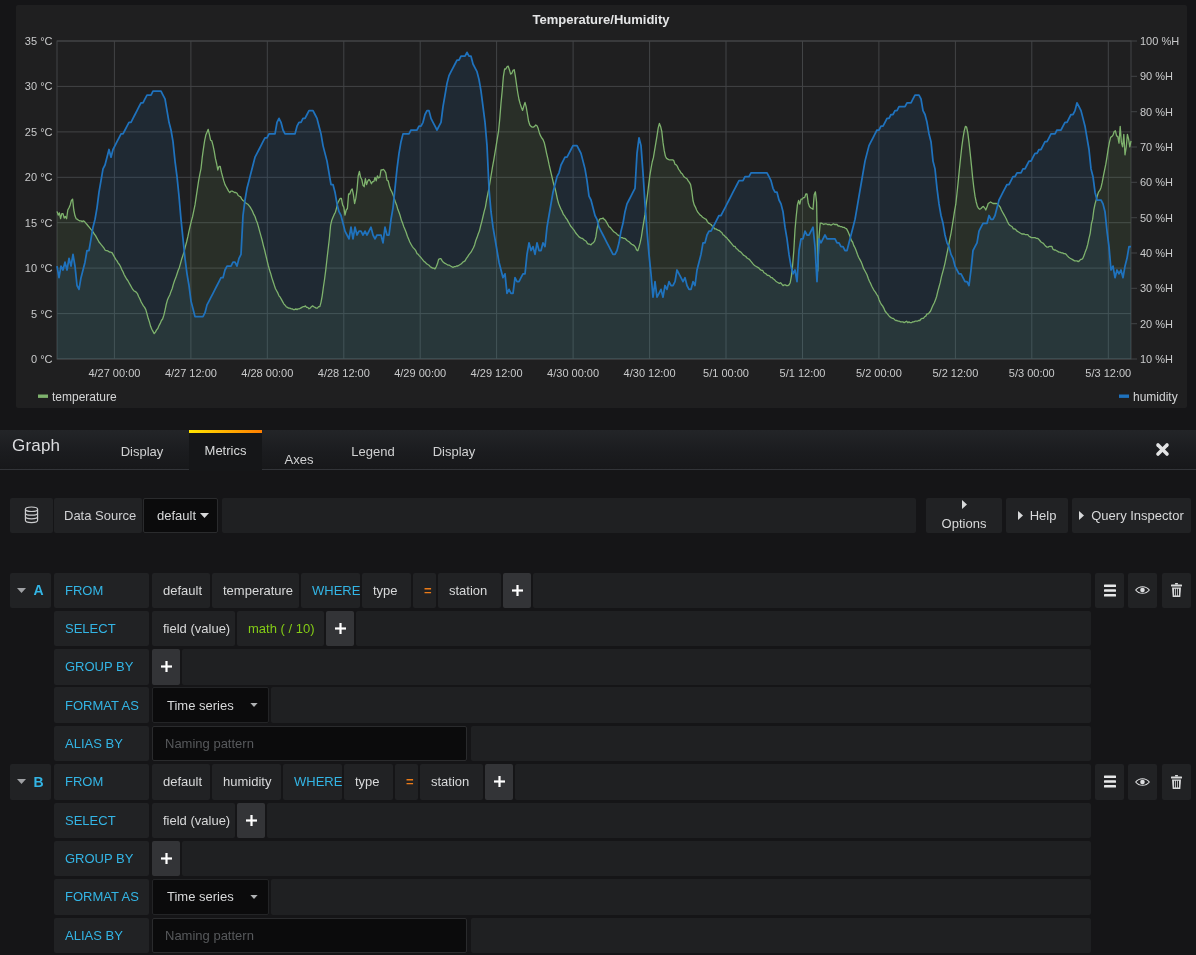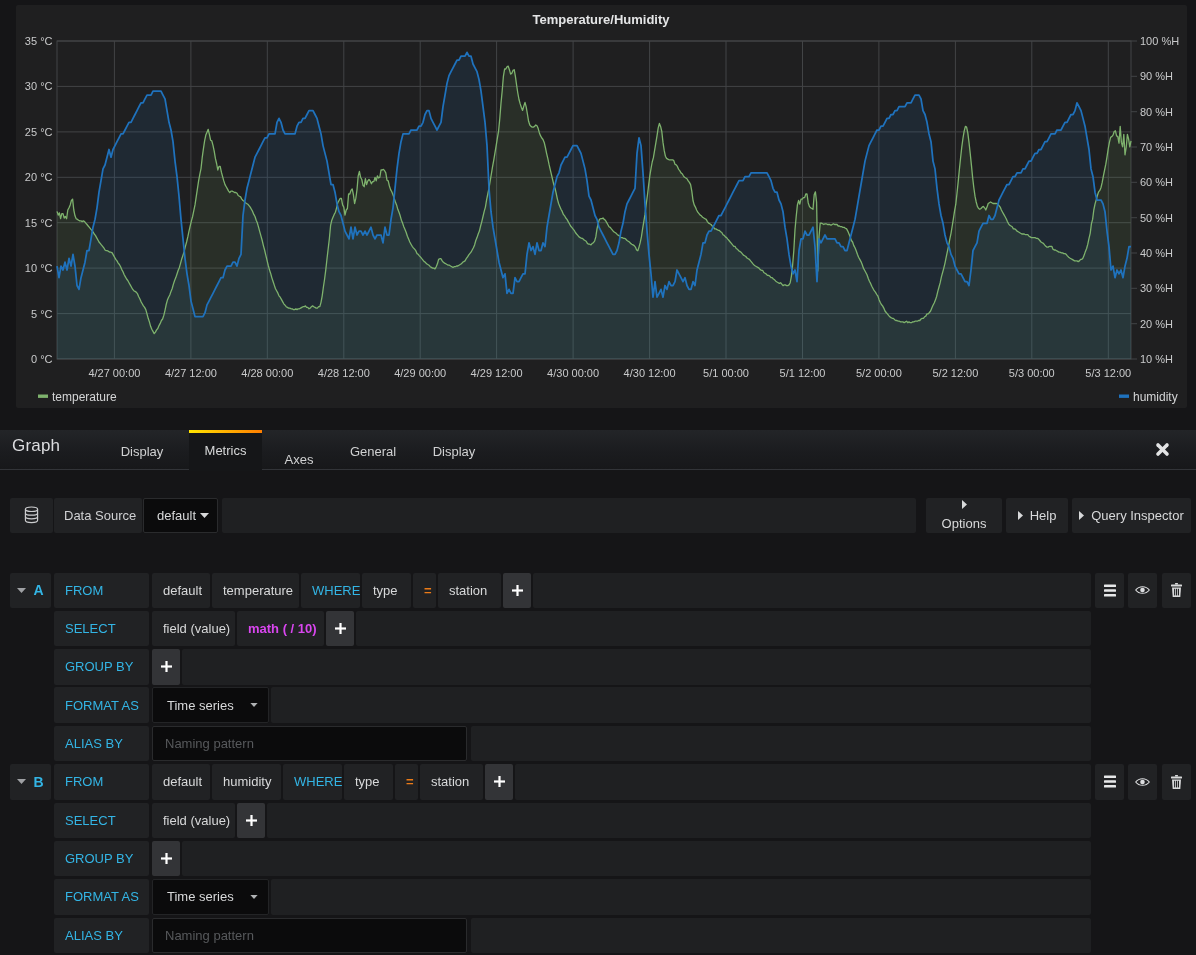--- a/index.html
+++ b/index.html
@@ -101,21 +101,21 @@
 <text x="52" y="400.5">temperature</text>
 <rect x="1119" y="394.5" width="10" height="3.4" fill="#1f72bd"></rect>
 <text x="1133" y="400.5">humidity</text>
 </g>
 </svg>
 <div id="tabbar">
 <div id="activetab"><div class="grad"></div><span>Metrics</span></div>
 <span id="ptitle">Graph</span>
 <span class="tab" style="left:72px;width:140px;">Display</span>
     <span class="tab" style="left:229px;width:140px;margin-top:8px;">Axes</span>
-    <span class="tab" style="left:303px;width:140px;">General</span>
+    <span class="tab" style="left:303px;width:140px;">Legend</span>
     <span class="tab" style="left:384px;width:140px;">Display</span>
 <div id="close"><svg width="15" height="15" viewBox="0 0 15 15">
         <g stroke="#e2e3e4" stroke-width="3.6" stroke-linecap="round">
           <line x1="3" y1="3" x2="12" y2="12"></line>
           <line x1="12" y1="3" x2="3" y2="12"></line>
         </g>
       </svg></div>
 </div>
 <div id="content">
 <div class="seg segc" style="left:10px;top:498px;width:43px;height:34.5px;background:#212224;">
@@ -189,21 +189,21 @@
         <rect x="5" y="0" width="3" height="1.6" rx="0.5" fill="#d8d9da"></rect>
         <rect x="1" y="1.6" width="11" height="1.8" rx="0.4" fill="#d8d9da"></rect>
         <path d="M2 4.4 h9 l-0.7 9.6 h-7.6 Z" fill="#d8d9da"></path>
         <rect x="4.1" y="5.8" width="1.1" height="6.6" fill="#202123"></rect>
         <rect x="6" y="5.8" width="1.1" height="6.6" fill="#202123"></rect>
         <rect x="7.9" y="5.8" width="1.1" height="6.6" fill="#202123"></rect>
       </svg>
     </div>
     <div class="seg lbl" style="left:54px;top:610.83px;width:94.5px;height:35.5px;background:#212224;color:#33b5e5;">SELECT</div>
     <div class="seg" style="left:152px;top:610.83px;width:83px;height:35.5px;background:#212224;color:#d8d9da;font-weight:normal;">field (value)</div>
-    <div class="seg" style="left:237px;top:610.83px;width:87px;height:35.5px;background:#212224;color:#d946ef;font-weight:bold;">math ( / 10)</div>
+    <div class="seg" style="left:237px;top:610.83px;width:87px;height:35.5px;background:#212224;color:#84cc16;font-weight:normal;">math ( / 10)</div>
     <div class="seg segc" style="left:326px;top:610.83px;width:28px;height:35.5px;background:#333437;">
       <svg width="11" height="11" viewBox="0 0 11 11">
         <rect x="4.4" y="0" width="2.2" height="11" fill="#ffffff"></rect>
         <rect x="0" y="4.4" width="11" height="2.2" fill="#ffffff"></rect>
       </svg>
     </div>
     <div class="seg" style="left:356px;top:610.83px;width:735px;height:35.5px;background:#1f2022;"></div>
     <div class="seg lbl" style="left:54px;top:649.16px;width:94.5px;height:35.5px;background:#212224;color:#33b5e5;">GROUP BY</div>
     <div class="seg segc" style="left:152px;top:649.16px;width:28px;height:35.5px;background:#333437;">
       <svg width="11" height="11" viewBox="0 0 11 11">

